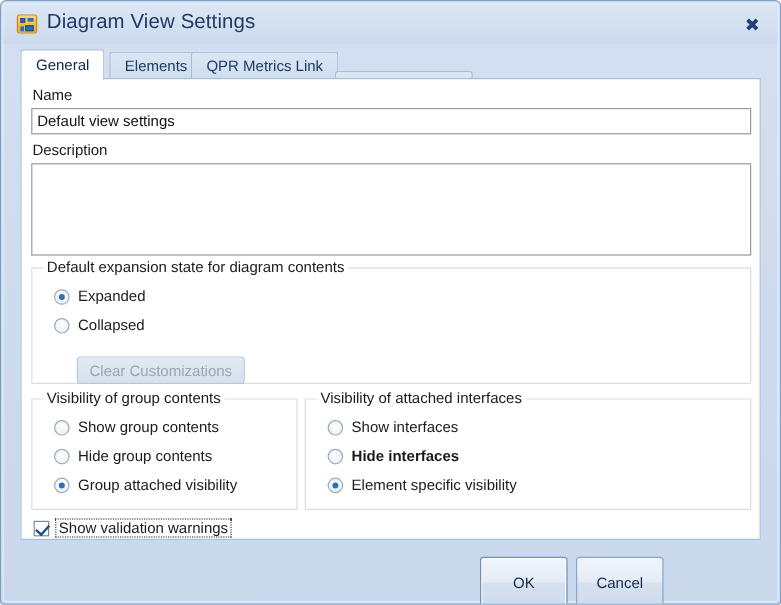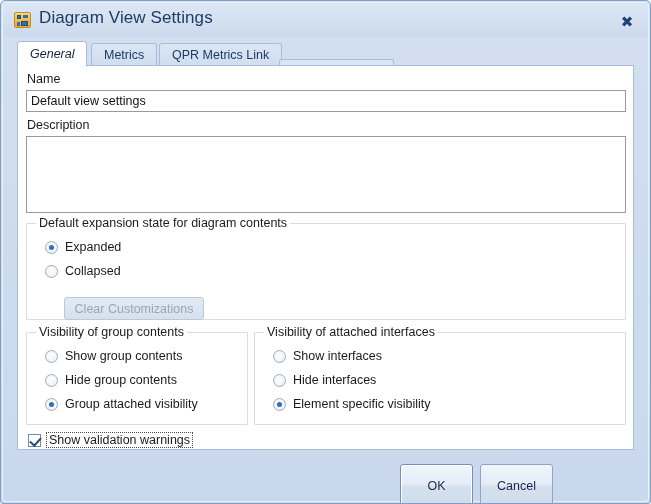--- a/index.html
+++ b/index.html
@@ -109,21 +109,20 @@
     cursor: pointer;
   }
   .tab.active {
     top: 0px;
     height: 26px;
     background: #ffffff;
     border: 1px solid #a8bed8;
     border-bottom: 1px solid #ffffff;
     z-index: 5;
     color: #14243f;
-    font-style: italic;
   }
 
   
   #panel {
     position: absolute;
     left: 16px; top: 64px;
     width: 617px; height: 385px;
     background: #ffffff;
     border: 1px solid #a8bed8;
   }
@@ -292,21 +291,21 @@
         <div class="sq2"></div>
         <div class="sq3"></div>
         <div class="sq4"></div>
     </div>
     <div id="title-text">Diagram View Settings</div>
     <div id="close-btn">✖</div>
   </div>
 
   <div id="tabstrip">
     <div class="tab active" id="tab-0" style="left:0px;">General</div>
-    <div class="tab" id="tab-1" style="left:74px;">Metrics</div>
+    <div class="tab" id="tab-1" style="left:74px;">Elements</div>
     <div class="tab" id="tab-2" style="left:142px;">QPR Metrics Link</div>
     <div class="tab" id="tab-3" style="left:262px;margin-top:16px;">Measure Values</div>
   </div>
 
   <div id="panel">
 
     <div class="field-label" id="name-label">Name</div>
     <input id="name-input" type="text" value="Default view settings" style="">
 
     <div class="field-label" id="desc-label">Description</div>
@@ -344,21 +343,21 @@
       </div>
     </div>
 
     <div class="groupbox" id="gb-ifacevis">
       <div class="gb-title">Visibility of attached interfaces</div>
 
       <div class="radio-row" style="left:18px; top:16px;">
         <span class="radio"></span>
         <span class="radio-label">Show interfaces</span>
       </div>
-      <div class="radio-row" style="left:18px; top:40px;">
+      <div class="radio-row" style="left:18px; top:40px;font-weight:bold;">
         <span class="radio"></span>
         <span class="radio-label">Hide interfaces</span>
       </div>
       <div class="radio-row" style="left:18px; top:64px;">
         <span class="radio checked"></span>
         <span class="radio-label">Element specific visibility</span>
       </div>
     </div>
 
     <div id="validation-row">

